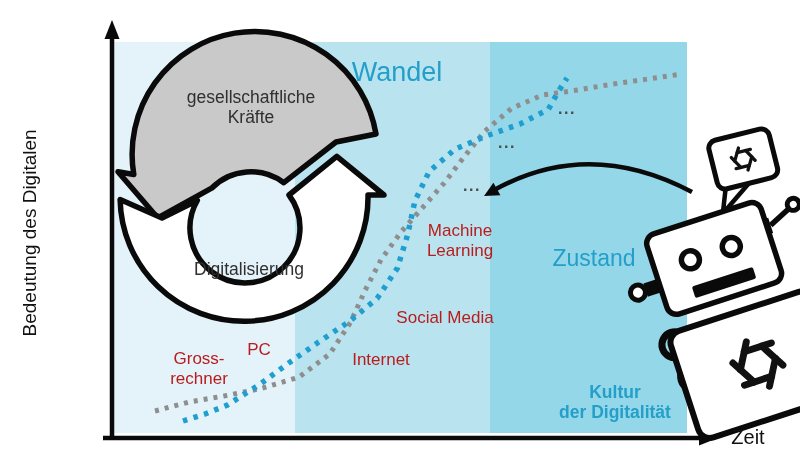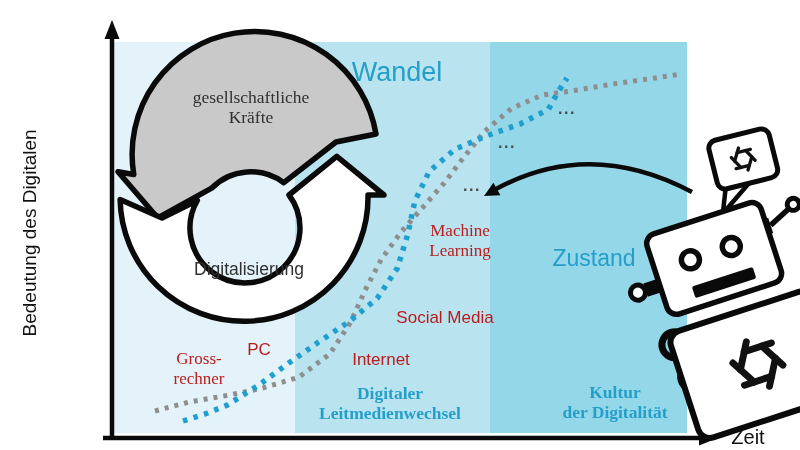--- a/index.html
+++ b/index.html
@@ -5,21 +5,21 @@
   html,body{margin:0;padding:0;background:#fff;}
   .stage{position:relative;width:800px;height:450px;background:#ffffff;overflow:hidden;
          font-family:"Liberation Sans",sans-serif;}
   .band{position:absolute;top:42px;height:391px;}
   #band1{left:114px;width:181px;background:var(--band1,#e4f3fa);}
   #band2{left:295px;width:195px;background:var(--band2,#b9e3ef);}
   #band3{left:490px;width:197px;background:var(--band3,#94d7e8);}
   svg.layer{position:absolute;left:0;top:0;}
   .lbl{position:absolute;transform:translate(-50%,-50%);white-space:nowrap;color:#333;
        text-align:center;line-height:1.15;}
-  .pre{white-space:pre-line;font-family:Liberation Serif, serif;}
+  .pre{white-space:pre-line;}
   .cyan{color:var(--accent,#239fca);}
   .phase{font-size:17.5px;font-weight:bold;}
   .zone-big{font-size:27px;}
   .zone-mid{font-size:23px;margin-top:34px;}
   .cycle-lbl{font-size:17.5px;color:#303030;}
   .milestone{font-size:17px;color:#b91c1c;}
   .dots{font-size:16px;font-weight:bold;color:#4a4a4a;letter-spacing:1.5px;}
   .axis-lbl{font-size:19px;color:#111;}
   #y-label{left:-100px;top:222px;width:260px;transform:rotate(-90deg);text-align:center;}
 </style>
@@ -92,22 +92,20 @@
       <use href="#oai-logo" transform="translate(737 368) scale(1.15)"></use>
     </g>
   </svg>
 
   <div class="lbl axis-lbl" id="y-label">Bedeutung des Digitalen</div>
   <div class="lbl axis-lbl" style="left:748px;top:437px;font-size:20px;">Zeit</div>
 
   <div class="lbl cyan zone-big" style="left:397px;top:73px;">Wandel</div>
   <div class="lbl cyan zone-mid" style="left:594px;top:224px;">Zustand</div>
 
-  <div class="lbl cyan phase pre" style="left:390px;top:403px;">Digitaler
-Leitmedienwechsel</div>
   <div class="lbl cyan phase pre" style="left:591px;top:402px;margin-left:24px;">Kultur
 der Digitalität</div>
 
   <div class="lbl cycle-lbl pre" style="left:251px;top:107px;">gesellschaftliche
 Kräfte</div>
   <div class="lbl cycle-lbl" style="left:249px;top:269px;">Digitalisierung</div>
 
   <div class="lbl milestone pre" style="left:172px;top:369px;margin-left:27px;">Gross-
 rechner</div>
   <div class="lbl milestone" style="left:259px;top:350px;">PC</div>

